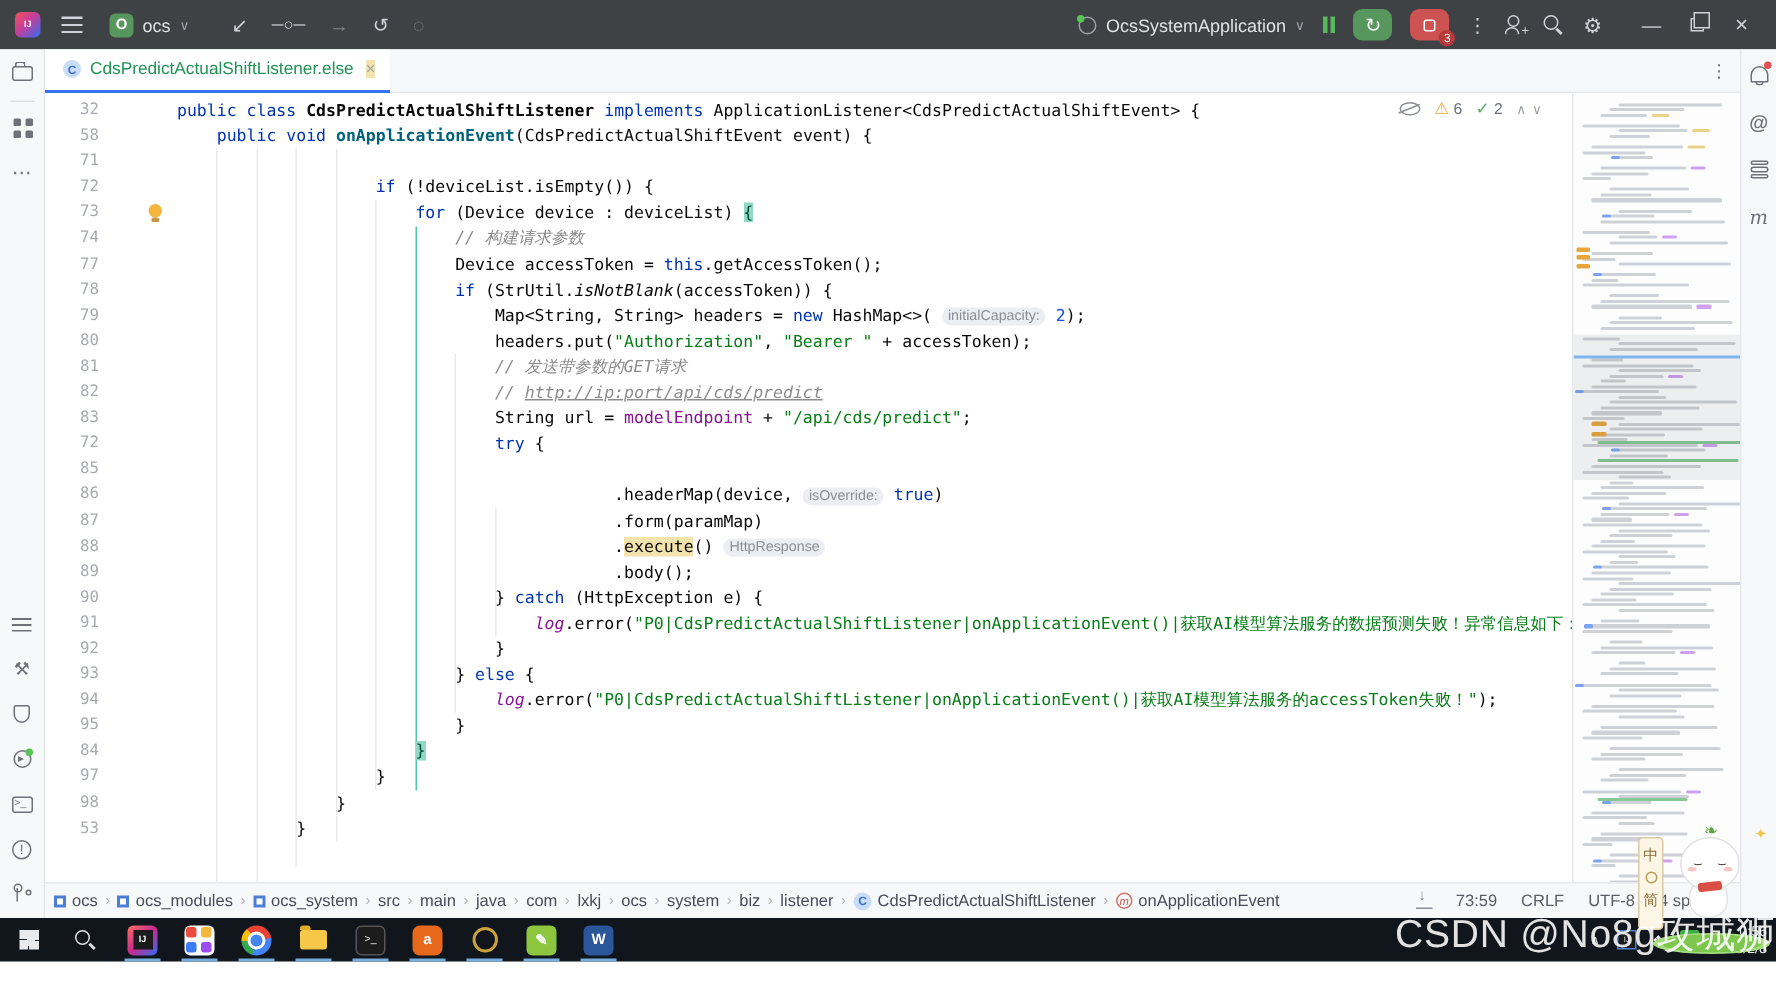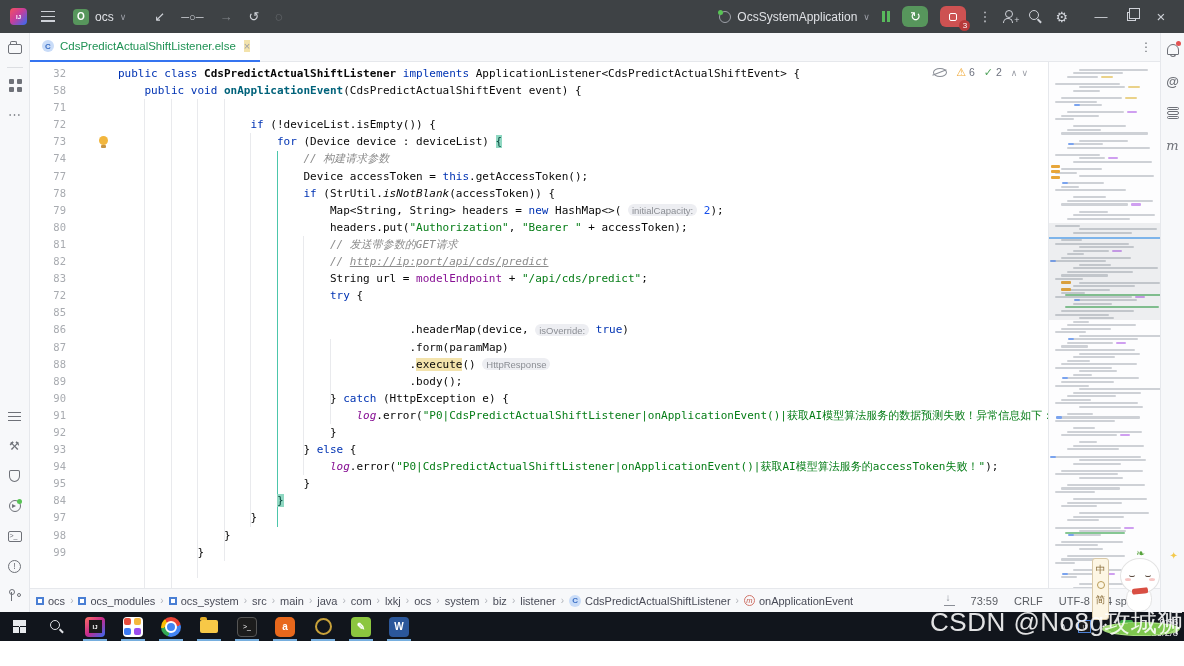--- a/index.html
+++ b/index.html
@@ -304,21 +304,21 @@
             <div class="cl"><span class="lnum">89</span><span class="gut2"></span><span class="codetxt"><span>                                            </span><span class="t">.body();</span></span></div>
             <div class="cl"><span class="lnum">90</span><span class="gut2"></span><span class="codetxt"><span>                                </span><span class="t">} </span><span class="k">catch </span><span class="t">(HttpException e) {</span></span></div>
             <div class="cl"><span class="lnum">91</span><span class="gut2"></span><span class="codetxt"><span>                                    </span><span class="fi">log</span><span class="t">.error(</span><span class="s">"P0|CdsPredictActualShiftListener|onApplicationEvent()|获取AI模型算法服务的数据预测失败！异常信息如下："</span></span></div>
             <div class="cl"><span class="lnum">92</span><span class="gut2"></span><span class="codetxt"><span>                                </span><span class="t">}</span></span></div>
             <div class="cl"><span class="lnum">93</span><span class="gut2"></span><span class="codetxt"><span>                            </span><span class="t">} </span><span class="k">else </span><span class="t">{</span></span></div>
             <div class="cl"><span class="lnum">94</span><span class="gut2"></span><span class="codetxt"><span>                                </span><span class="fi">log</span><span class="t">.error(</span><span class="s">"P0|CdsPredictActualShiftListener|onApplicationEvent()|获取AI模型算法服务的accessToken失败！"</span><span class="t">);</span></span></div>
             <div class="cl"><span class="lnum">95</span><span class="gut2"></span><span class="codetxt"><span>                            </span><span class="t">}</span></span></div>
             <div class="cl"><span class="lnum">84</span><span class="gut2"></span><span class="codetxt"><span>                        </span><span class="bc">}</span></span></div>
             <div class="cl"><span class="lnum">97</span><span class="gut2"></span><span class="codetxt"><span>                    </span><span class="t">}</span></span></div>
             <div class="cl"><span class="lnum">98</span><span class="gut2"></span><span class="codetxt"><span>                </span><span class="t">}</span></span></div>
-            <div class="cl"><span class="lnum">99</span><span class="gut2"></span><span class="codetxt"><span>            </span><span class="t">}</span></span></div>
+            <div class="cl"><span class="lnum">53</span><span class="gut2"></span><span class="codetxt"><span>            </span><span class="t">}</span></span></div>
           </div>
 
         <div class="inspect">
           <span class="ic-eyeoff"></span>
           <span><span class="warn-tri">⚠</span> <span>6</span></span>
           <span><span class="ok-ck">✓</span> <span>2</span></span>
           <span class="chevs"><span>∧</span><span>∨</span></span>
         </div>
 
         <div class="minimap" id="minimap">

